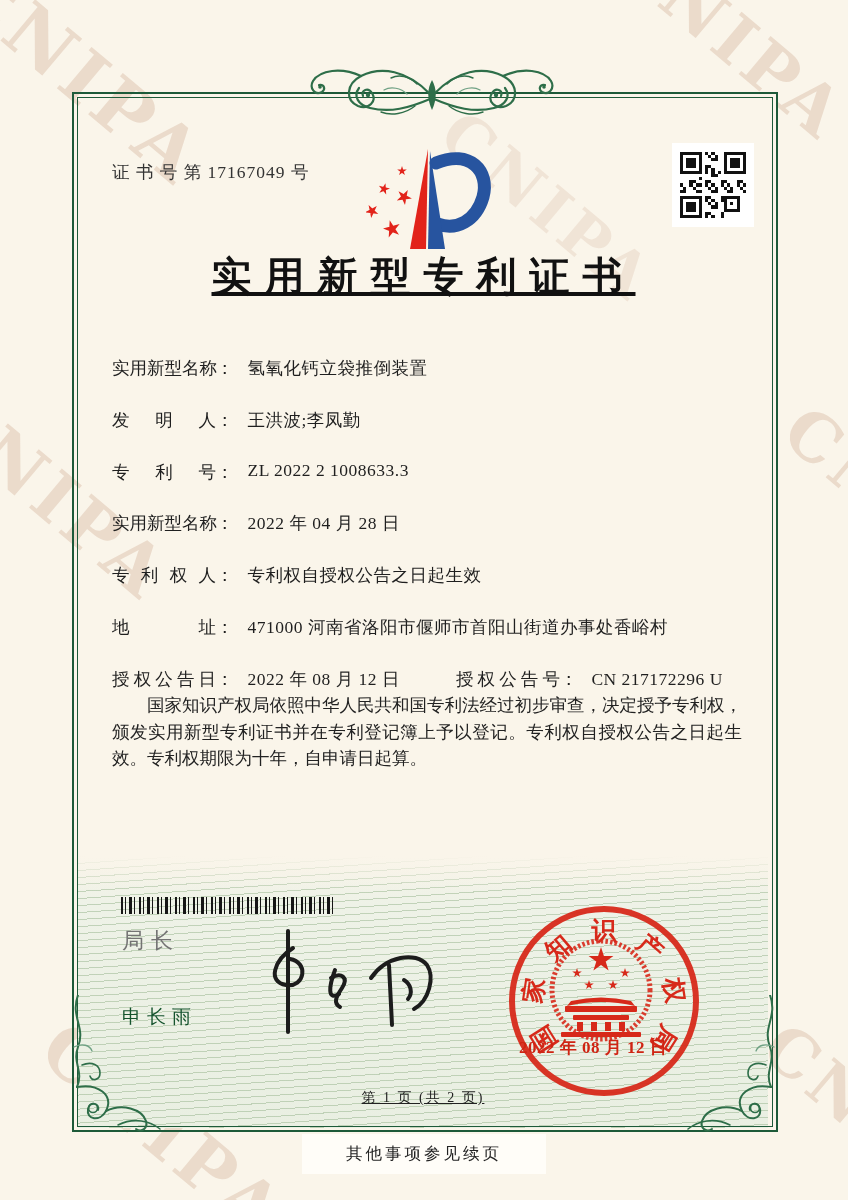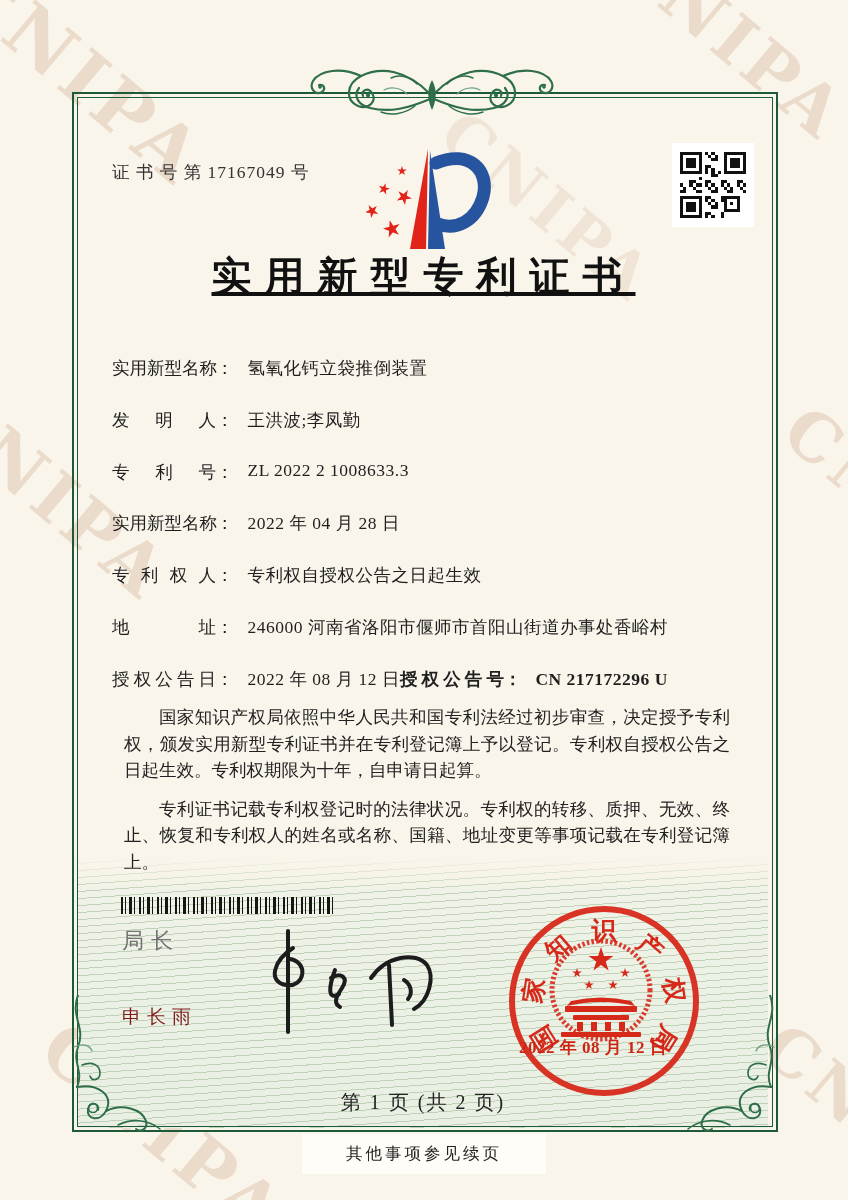--- a/index.html
+++ b/index.html
@@ -31,47 +31,47 @@
           display:flex;align-items:center;justify-content:center;}
 
   .title{position:absolute;left:72px;top:249px;width:702px;text-align:center;z-index:4;
          font-size:40px;font-weight:bold;letter-spacing:13px;padding-left:1px;box-sizing:border-box;color:#111;text-decoration:underline;}
 
   .fields{position:absolute;left:112px;top:356px;z-index:4;font-size:17.5px;}
   .frow{height:18px;margin-bottom:33.8px;display:flex;align-items:flex-start;white-space:nowrap;}
   .flabel{display:inline-block;width:104px;text-align:justify;text-align-last:justify;}
   .fcolon{margin-right:14px;}
   .fval{letter-spacing:.5px;}
-  .fpair2{display:flex;align-items:baseline;font-weight:bold;}
+  .fpair2{margin-left:56px;display:flex;align-items:baseline;}
 
   .paras{position:absolute;left:112px;top:692px;width:630px;z-index:4;
          font-size:17.5px;line-height:26.5px;text-align:justify;color:#222;}
-  .paras p{margin:12px;text-indent:2em;}
+  .paras p{margin:0;text-indent:2em;}
 
   .barcode{position:absolute;left:121px;top:897px;width:216px;height:17px;z-index:4;
      background:repeating-linear-gradient(90deg,
        #161616 0 2px, rgba(0,0,0,0) 2px 4px,
        #161616 4px 5px, rgba(0,0,0,0) 5px 8px,
        #161616 8px 11px, rgba(0,0,0,0) 11px 13px,
        #161616 13px 14px, rgba(0,0,0,0) 14px 18px);}
 
   .signer-title{position:absolute;left:122px;top:926px;font-size:22px;letter-spacing:7px;z-index:4;color:#737373;}
-  .signer-name{position:absolute;left:122px;top:1004px;font-size:19px;letter-spacing:6px;z-index:4;color:#7f1d1d;}
+  .signer-name{position:absolute;left:122px;top:1004px;font-size:19px;letter-spacing:6px;z-index:4;color:#14532d;}
   .signature{position:absolute;left:238px;top:928px;z-index:4;}
 
   .seal{position:absolute;left:505px;top:902px;width:198px;height:198px;z-index:5;}
   .seal svg{position:absolute;left:0;top:0;}
   .seal-char{position:absolute;left:50%;top:50%;font-size:25px;font-weight:bold;color:#d7291a;
              transform:translate(-50%,-50%) rotate(var(--a)) translateY(-71px);
              font-family:"Liberation Serif",serif;}
   .seal-date{position:absolute;left:14px;top:134px;width:176px;font-size:17px;color:#cf2413;
              white-space:nowrap;z-index:6;font-weight:bold;letter-spacing:.5px;}
 
   .page-footer{position:absolute;left:72px;top:1089px;width:702px;text-align:center;z-index:4;
-               font-size:20px;letter-spacing:2px;color:#222;}
+               font-size:14px;letter-spacing:2px;color:#222;text-decoration:underline;}
   .continuation{position:absolute;left:50%;top:1134px;transform:translateX(-50%);z-index:4;
                 background:#fffdf8;padding:9px 44px;font-size:16.5px;letter-spacing:3px;color:#222;}
 
   .ornament-top{position:absolute;left:297px;top:54px;z-index:4;}
   .corner{position:absolute;top:995px;z-index:4;}
   .corner.left{left:62px;}
   .corner.right{left:686px;transform:scaleX(-1);}
 </style>
 </head>
 <body>
@@ -255,37 +255,36 @@
       <span class="fval">2022 年 04 月 28 日</span>
     </div>
     <div class="frow">
       <span class="flabel">专利权人</span>
         <span class="fcolon">：</span>
       <span class="fval">专利权自授权公告之日起生效</span>
     </div>
     <div class="frow">
       <span class="flabel">地址</span>
         <span class="fcolon">：</span>
-      <span class="fval">246000 河南省洛阳市偃师市首阳山街道办事处香峪村</span>
+      <span class="fval">471000 河南省洛阳市偃师市首阳山街道办事处香峪村</span>
     </div>
     <div class="frow">
       <span class="flabel">授权公告日</span>
         <span class="fcolon">：</span>
       <span class="fval">2022 年 08 月 12 日</span>
       <span class="fpair2">
         <span class="flabel">授权公告号</span>
           <span class="fcolon">：</span>
         <span class="fval">CN 217172296 U</span>
       </span>
     </div>
   </div>
 
   <div class="paras">
     <p>国家知识产权局依照中华人民共和国专利法经过初步审查，决定授予专利权，颁发实用新型专利证书并在专利登记簿上予以登记。专利权自授权公告之日起生效。专利权期限为十年，自申请日起算。</p>
-    <p>专利证书记载专利权登记时的法律状况。专利权的转移、质押、无效、终止、恢复和专利权人的姓名或名称、国籍、地址变更等事项记载在专利登记簿上。</p>
   </div>
 
   <div class="barcode"></div>
 
   <div class="signer-title">局长</div>
   <div class="signer-name">申长雨</div>
 
   <svg class="signature" width="210" height="118" viewBox="0 0 210 118">
     <g stroke="#1c1c1c" fill="none" stroke-width="4" stroke-linecap="round" stroke-linejoin="round">
       <path d="M55,20 C36,32 29,54 48,57 C67,60 71,34 52,31"></path>

